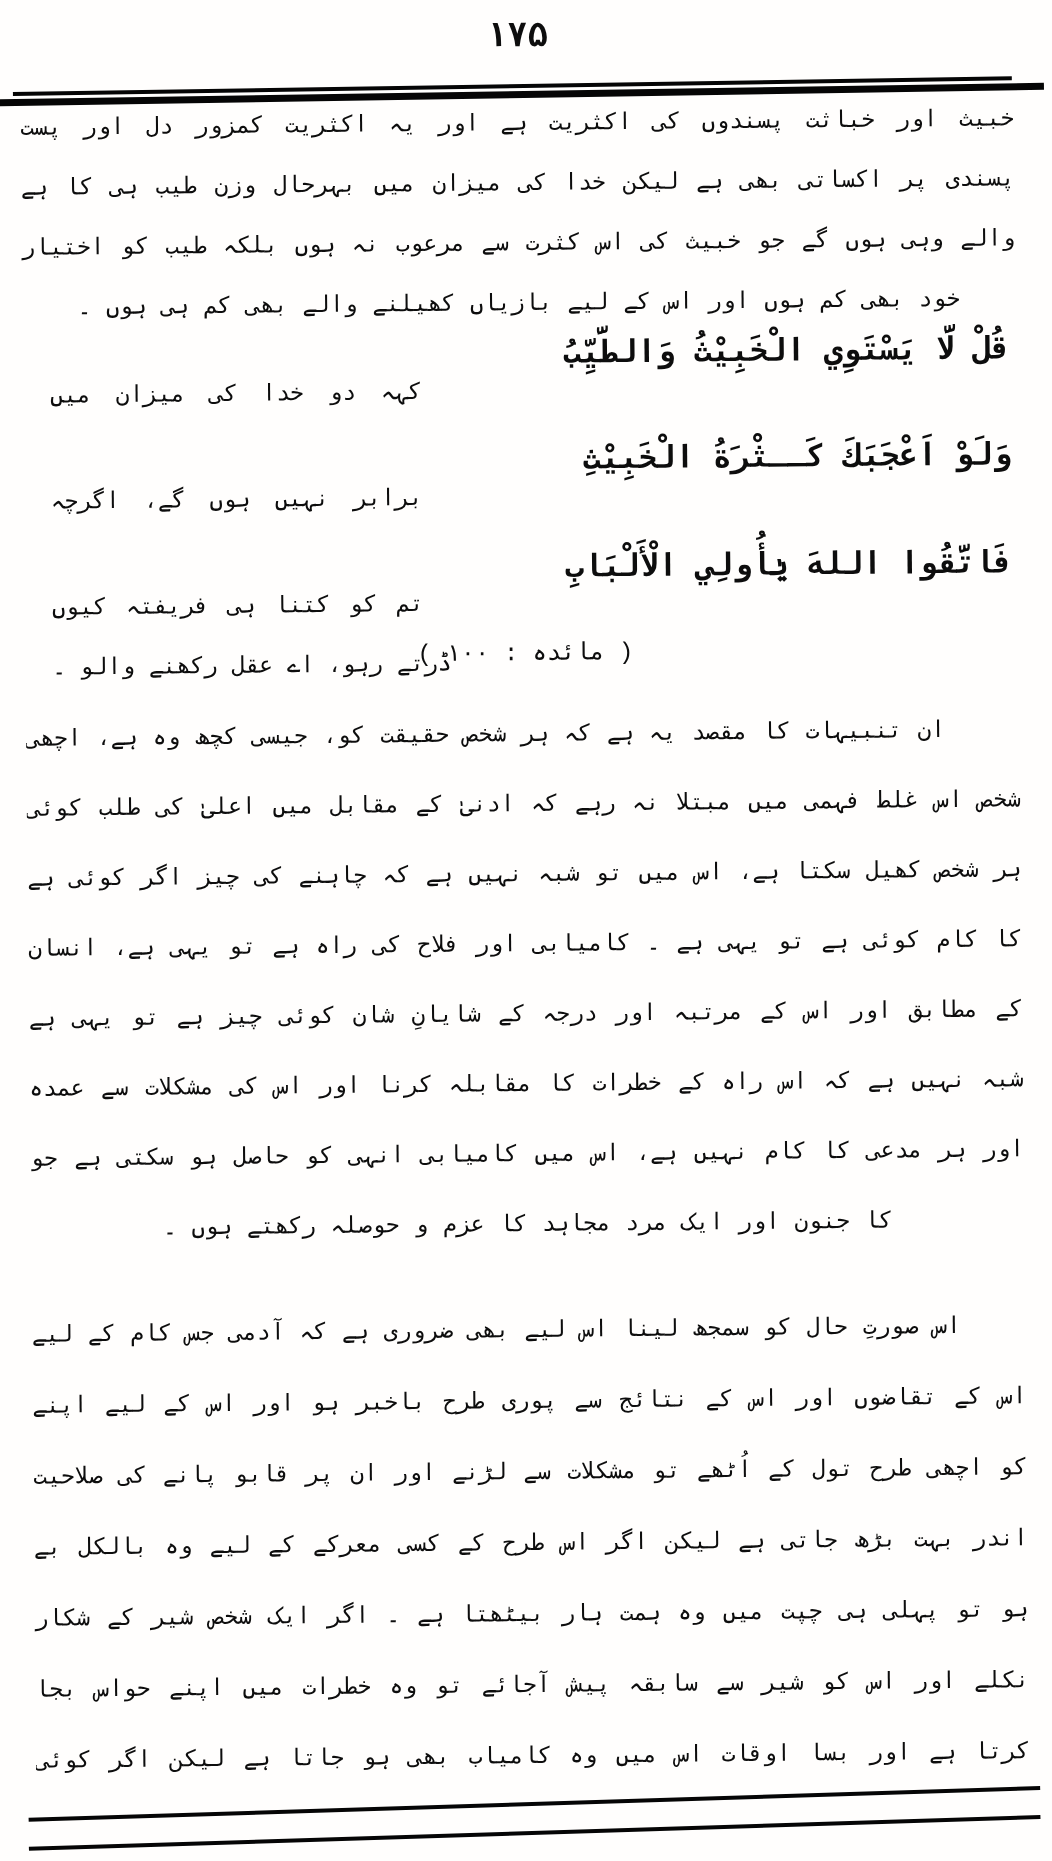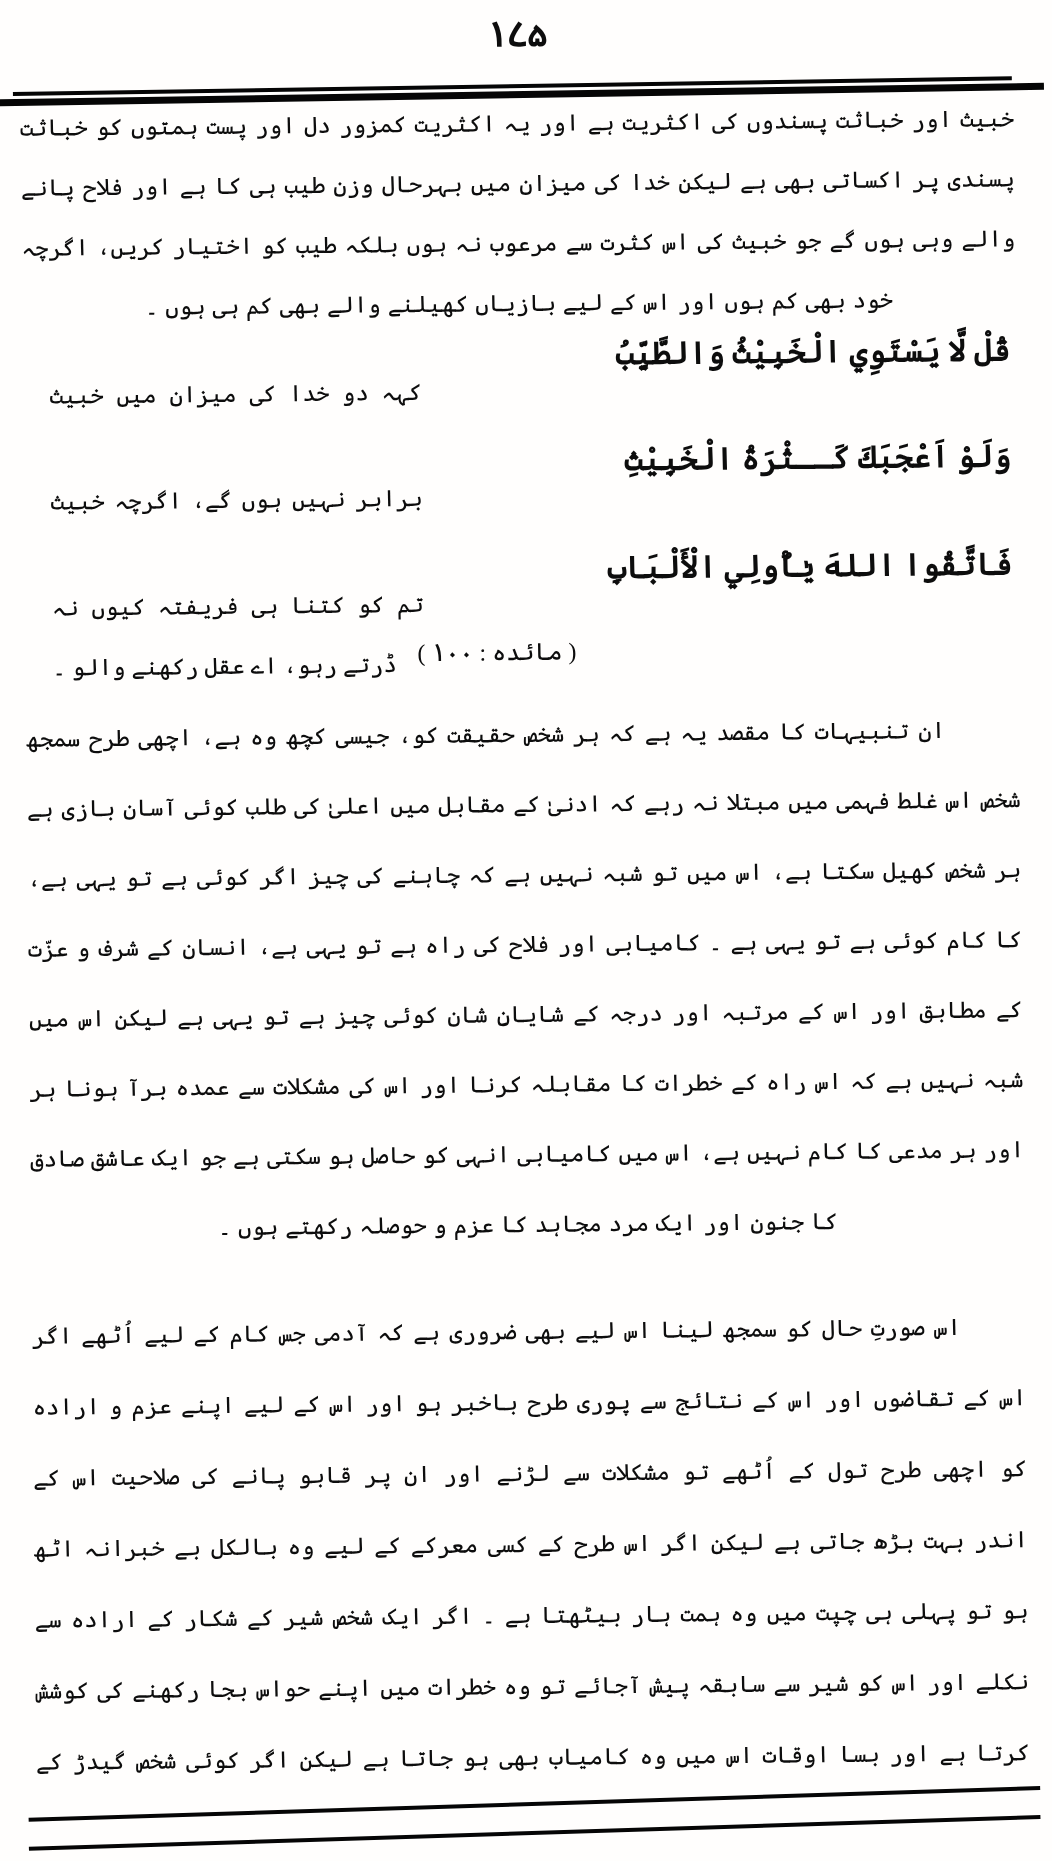--- a/index.html
+++ b/index.html
@@ -6,21 +6,21 @@
     margin: 0;
     padding: 0;
     background: #ffffff;
   }
   .page {
     position: relative;
     width: 1052px;
     height: 1861px;
     background: #fffefd;
     overflow: hidden;
-    font-family: Liberation Serif, serif;
+    font-family: Liberation Mono, monospace;
     color: #0d0d0d;
     direction: rtl;
   }
   #content {
     position: absolute;
     inset: 0;
     transform: rotate(-0.55deg);
     transform-origin: 50% 50%;
   }
   .page-number {

